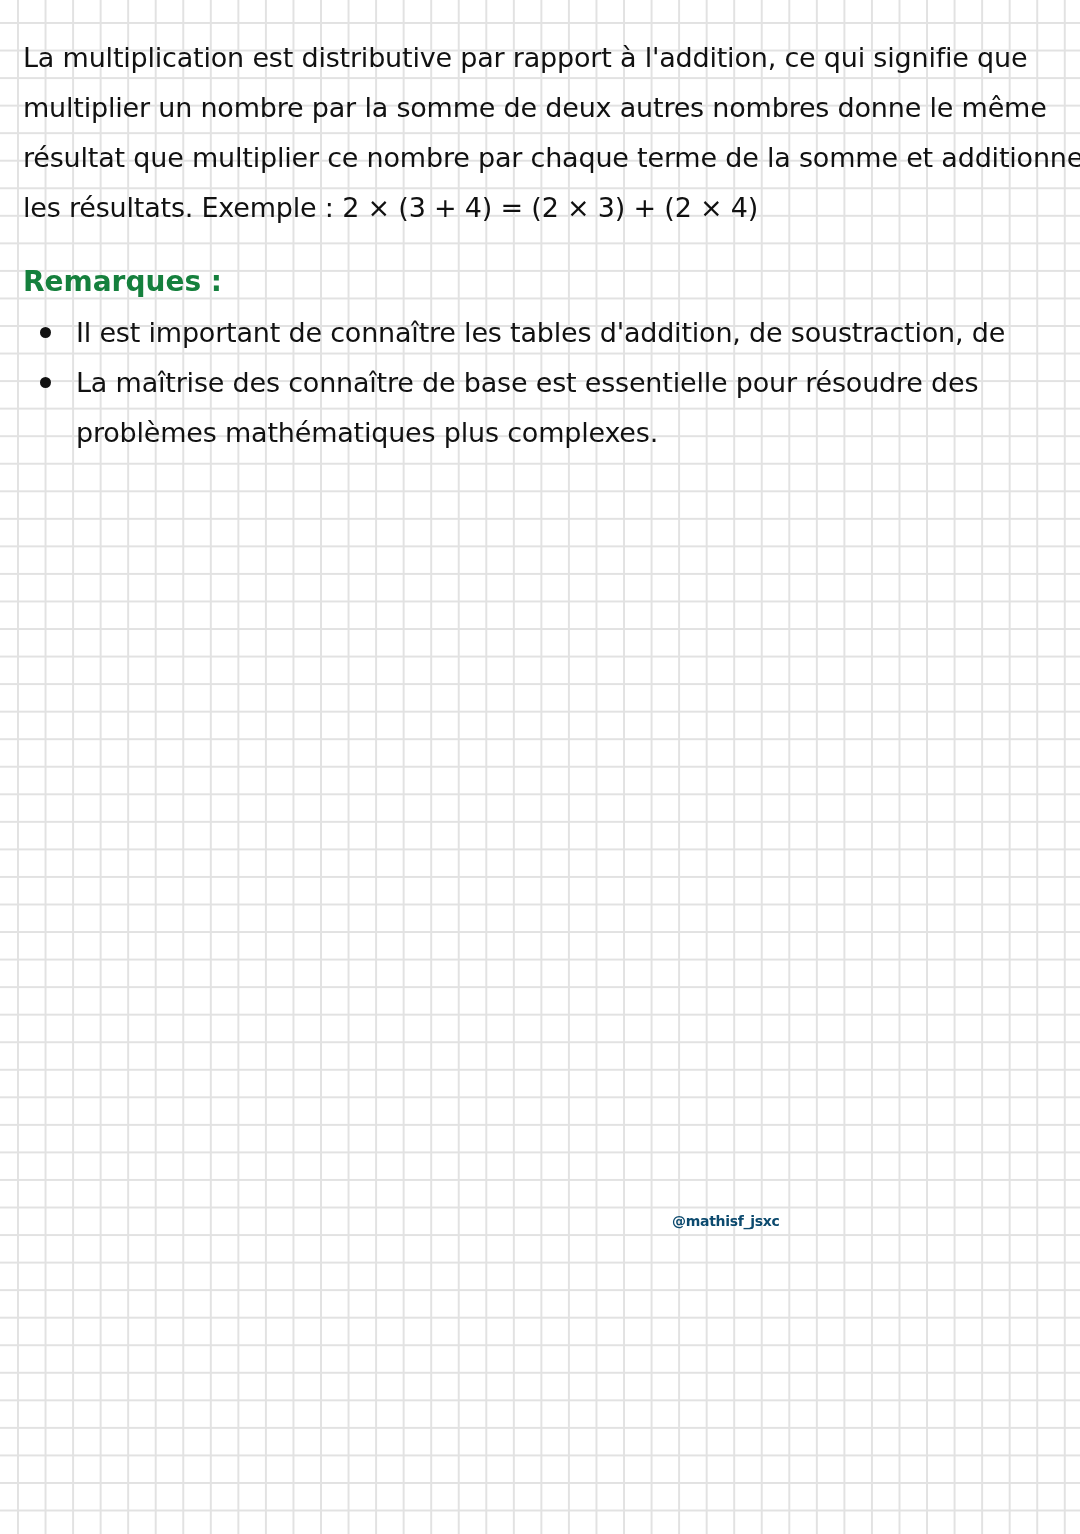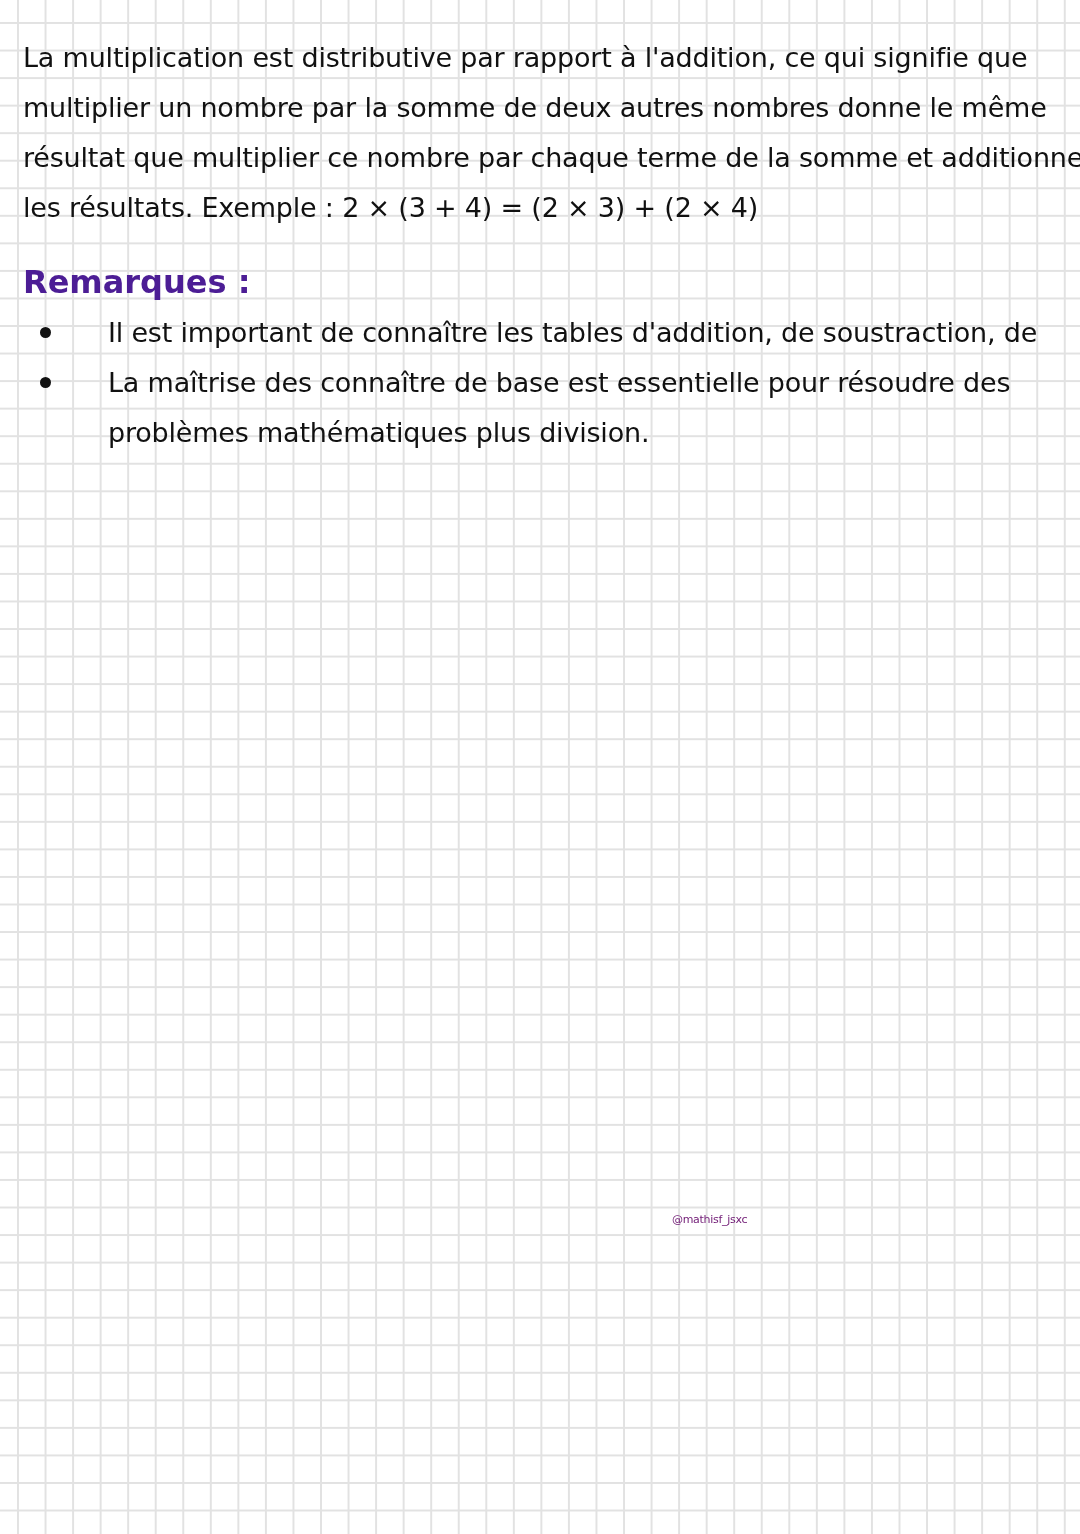--- a/index.html
+++ b/index.html
@@ -33,58 +33,58 @@
       font-size: 27px;
       line-height: 50px;
       letter-spacing: -0.2px;
       white-space: nowrap;
     }
     .line { display: block; height: 50px; }
     .heading {
       position: absolute;
       left: 23px;
       top: 258px;
-      font-size: 32px;
+      font-size: 28px;
       line-height: 48px;
       font-weight: bold;
-      color: #4c1d95;
+      color: #15803d;
     }
     .remarks {
       position: absolute;
       left: 0;
       top: 308px;
       width: 1080px;
       margin: 0;
       padding: 0;
       list-style: none;
       font-size: 27px;
       line-height: 50px;
       letter-spacing: -0.2px;
     }
     .remark {
       position: relative;
-      padding-left: 108px;
+      padding-left: 76px;
       white-space: nowrap;
     }
     .bullet {
       position: absolute;
       left: 40px;
       top: 19px;
       width: 11px;
       height: 11px;
       border-radius: 50%;
       background: #111111;
     }
     .watermark {
       position: absolute;
       left: 672px;
       top: 1213px;
-      font-size: 11px;
-      font-weight: normal;
-      color: #701a75;
+      font-size: 14px;
+      font-weight: bold;
+      color: #0c4a6e;
       letter-spacing: -0.3px;
     }
   </style>
 </head>
 <body>
 
 <div class="page">
 
   <div class="paragraph">
     <span class="line">La multiplication est distributive par rapport à l'addition, ce qui signifie que</span>
@@ -96,19 +96,19 @@
   <div class="heading">Remarques :</div>
 
   <ul class="remarks">
     <li class="remark">
       <span class="bullet"></span>
       <span class="line">Il est important de connaître les tables d'addition, de soustraction, de</span>
     </li>
     <li class="remark">
       <span class="bullet"></span>
       <span class="line">La maîtrise des connaître de base est essentielle pour résoudre des</span>
-      <span class="line">problèmes mathématiques plus division.</span>
+      <span class="line">problèmes mathématiques plus complexes.</span>
     </li>
   </ul>
 
   <div class="watermark">@mathisf_jsxc</div>
 
 </div>
 
 </body></html>

